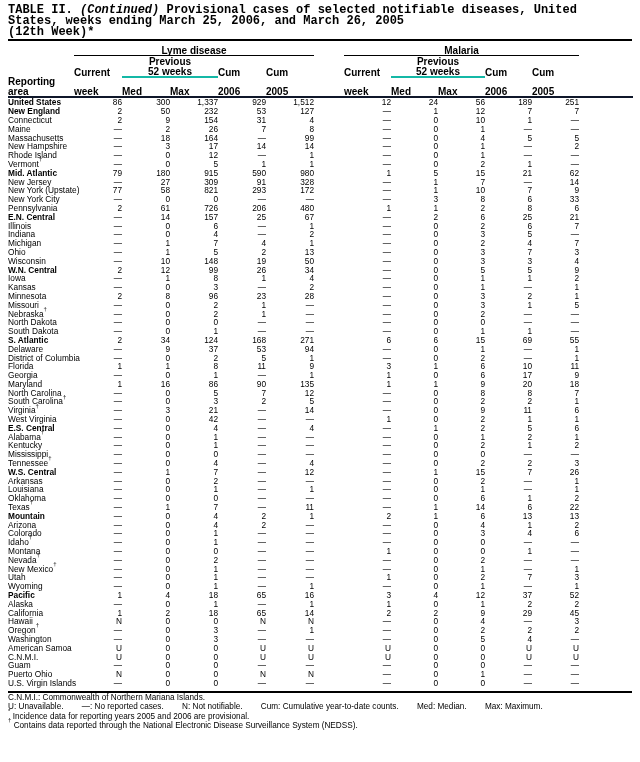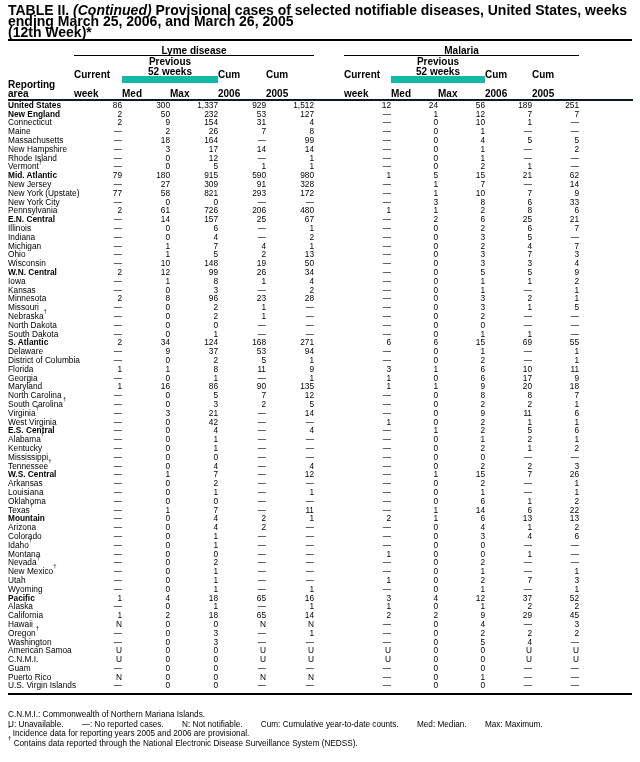--- a/index.html
+++ b/index.html
@@ -2,50 +2,50 @@
 <html><head>
 <meta charset="utf-8">
 <style>
   html, body { margin: 0; padding: 0; }
   body {
     width: 640px; height: 762px; box-sizing: border-box;
     padding: 5px 8px 0 8px; background: #ffffff; color: #000;
     font-family: "Liberation Sans", sans-serif; overflow: hidden;
   }
   .title {
-    font-size: 14px; font-weight: bold; line-height: 10.8px; width: 624px;
+    font-size: 12px; font-weight: bold; line-height: 10.8px; width: 624px; font-family: Liberation Mono, monospace;
   }
   .title .ital { font-style: italic; }
   .rule2 { border-top: 2px solid #000; height: 0; width: 624px; }
   .title-rule { margin-top: 2px; margin-bottom: 1px; }
 
   table#data-table { border-collapse: collapse; table-layout: fixed; width: 625px; }
   #data-table th, #data-table td { padding: 0; margin: 0; }
 
   thead th { font-size: 10px; font-weight: bold; vertical-align: bottom; line-height: 9.5px; }
   tr.h-group th { height: 13px; }
   tr.h-prev th  { height: 10px; }
   tr.h-52 th    { height: 10px; }
   tr.h-last th  { height: 12px; border-bottom: 2px solid #0f172a; padding-bottom: 1px; }
   .group-h { text-align: center; border-bottom: 1px solid #000; padding-bottom: 1px; }
   .prev-h  { text-align: center; }
-  .w52     { text-align: center; border-bottom: 7px solid #14b8a6; }
+  .w52     { text-align: center; border-bottom: 2px solid #14b8a6; }
   .col-h   { text-align: left; }
   .area-h  { text-align: left; }
 
   tbody td { font-size: 8.3px; line-height: 8.8px; white-space: nowrap; }
   tbody td.area { text-align: left; overflow: visible; }
   tbody td.area.bold { font-weight: bold; }
   tbody td.num { text-align: right; padding-right: 14px; }
   tbody tr.grp-first td { padding-top: 4px; }
 
   sup { font-size: 6px; line-height: 0; position: relative; top: -2px; }
 
   .foot-rule { margin-top: 3px; }
-  .footnotes { font-size: 8.2px; line-height: 9.4px; padding-top: 15px; width: 624px; }
+  .footnotes { font-size: 8.2px; line-height: 9.4px; padding-top: 0; width: 624px; }
   .fn-legend span { margin-right: 16px; }
 </style>
 </head>
 <body>
 
 <div class="title">
   <span>TABLE II.</span>
   <span class="ital">(Continued)</span>
   <span>Provisional cases of selected notifiable diseases, United States, weeks ending March 25, 2006, and March 26, 2005</span>
   <div>(12th Week)*</div>
@@ -1108,21 +1108,21 @@
         <td class="num">—</td>
         <td></td>
         <td class="num">—</td>
         <td class="num">0</td>
         <td class="num">0</td>
         <td class="num">—</td>
         <td class="num">—</td>
         <td></td>
       </tr>
       <tr>
-        <td class="area">Puerto Rico</td>
+        <td class="area">Puerto Ohio</td>
         <td class="num">N</td>
         <td class="num">0</td>
         <td class="num">0</td>
         <td class="num">N</td>
         <td class="num">N</td>
         <td></td>
         <td class="num">—</td>
         <td class="num">0</td>
         <td class="num">1</td>
         <td class="num">—</td>

